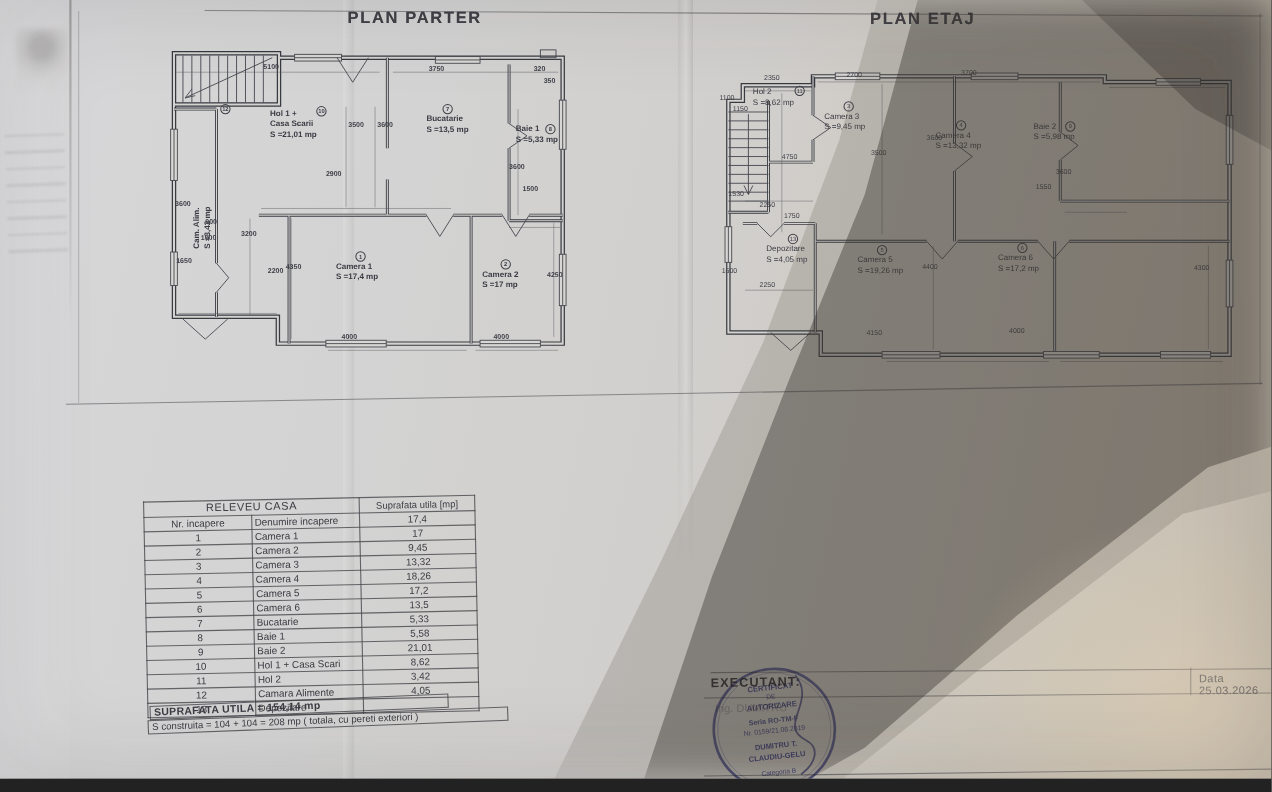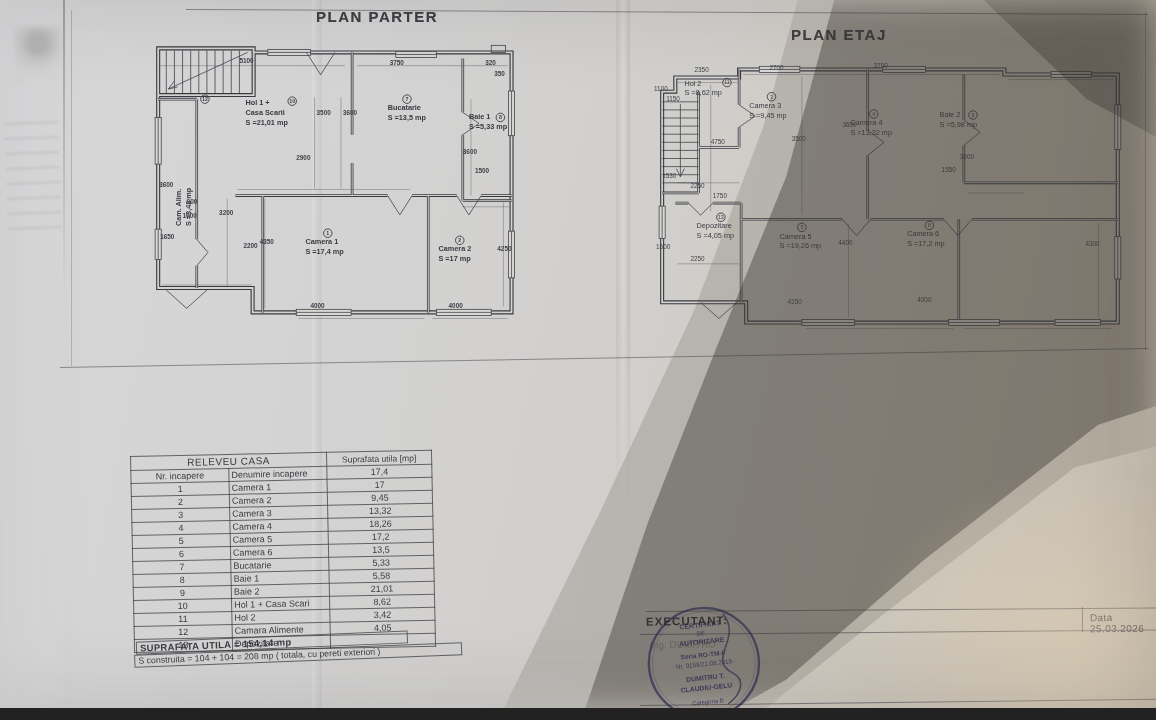--- a/index.html
+++ b/index.html
@@ -85,21 +85,21 @@
   <div class="abs paper-edge"></div>
   <div class="abs crease1"></div>
   <div class="abs crease2"></div>
 
   <div class="abs fl fl-top"></div>
   <div class="abs fl fl-bottom"></div>
   <div class="abs fl-right fl"></div>
   <div class="abs fl-left fl"></div>
 
   <div class="abs plan-title" style="left:316px;top:8px;">PLAN PARTER</div>
-  <div class="abs plan-title" style="left:791px;top:26px;">PLAN ETAJ</div>
+  <div class="abs plan-title" style="left:791px;top:9px;">PLAN ETAJ</div>
 
   <div class="abs plan" style="left:146px;top:38px;width:396px;height:300px;font-weight:bold;">
     <svg viewBox="0 0 390 295" width="396" height="300">
       <path class="wA" d="M12,10 H106 V56 H12 Z M12,56 V246 H105 V270 H360 V14 H106"></path>
       <path class="wB" d="M12,10 H106 V56 H12 Z M12,56 V246 H105 V270 H360 V14 H106"></path>
       <path class="wiA" d="M50,60 V198 M50,224 V246 M12,60 H50 M203,14 V95 M203,123 V155 M88,155 H238 M262,155 H306 M330,155 H360 M278,155 V270 M312,20 V73 M312,95 V160 M312,160 H360 M115,155 V270"></path>
       <path class="wiB" d="M50,60 V198 M50,224 V246 M12,60 H50 M203,14 V95 M203,123 V155 M88,155 H238 M262,155 H306 M330,155 H360 M278,155 V270 M312,20 V73 M312,95 V160 M312,160 H360 M115,155 V270"></path>
 
       <rect class="thin" x="340" y="7" width="14" height="7"></rect>
 

